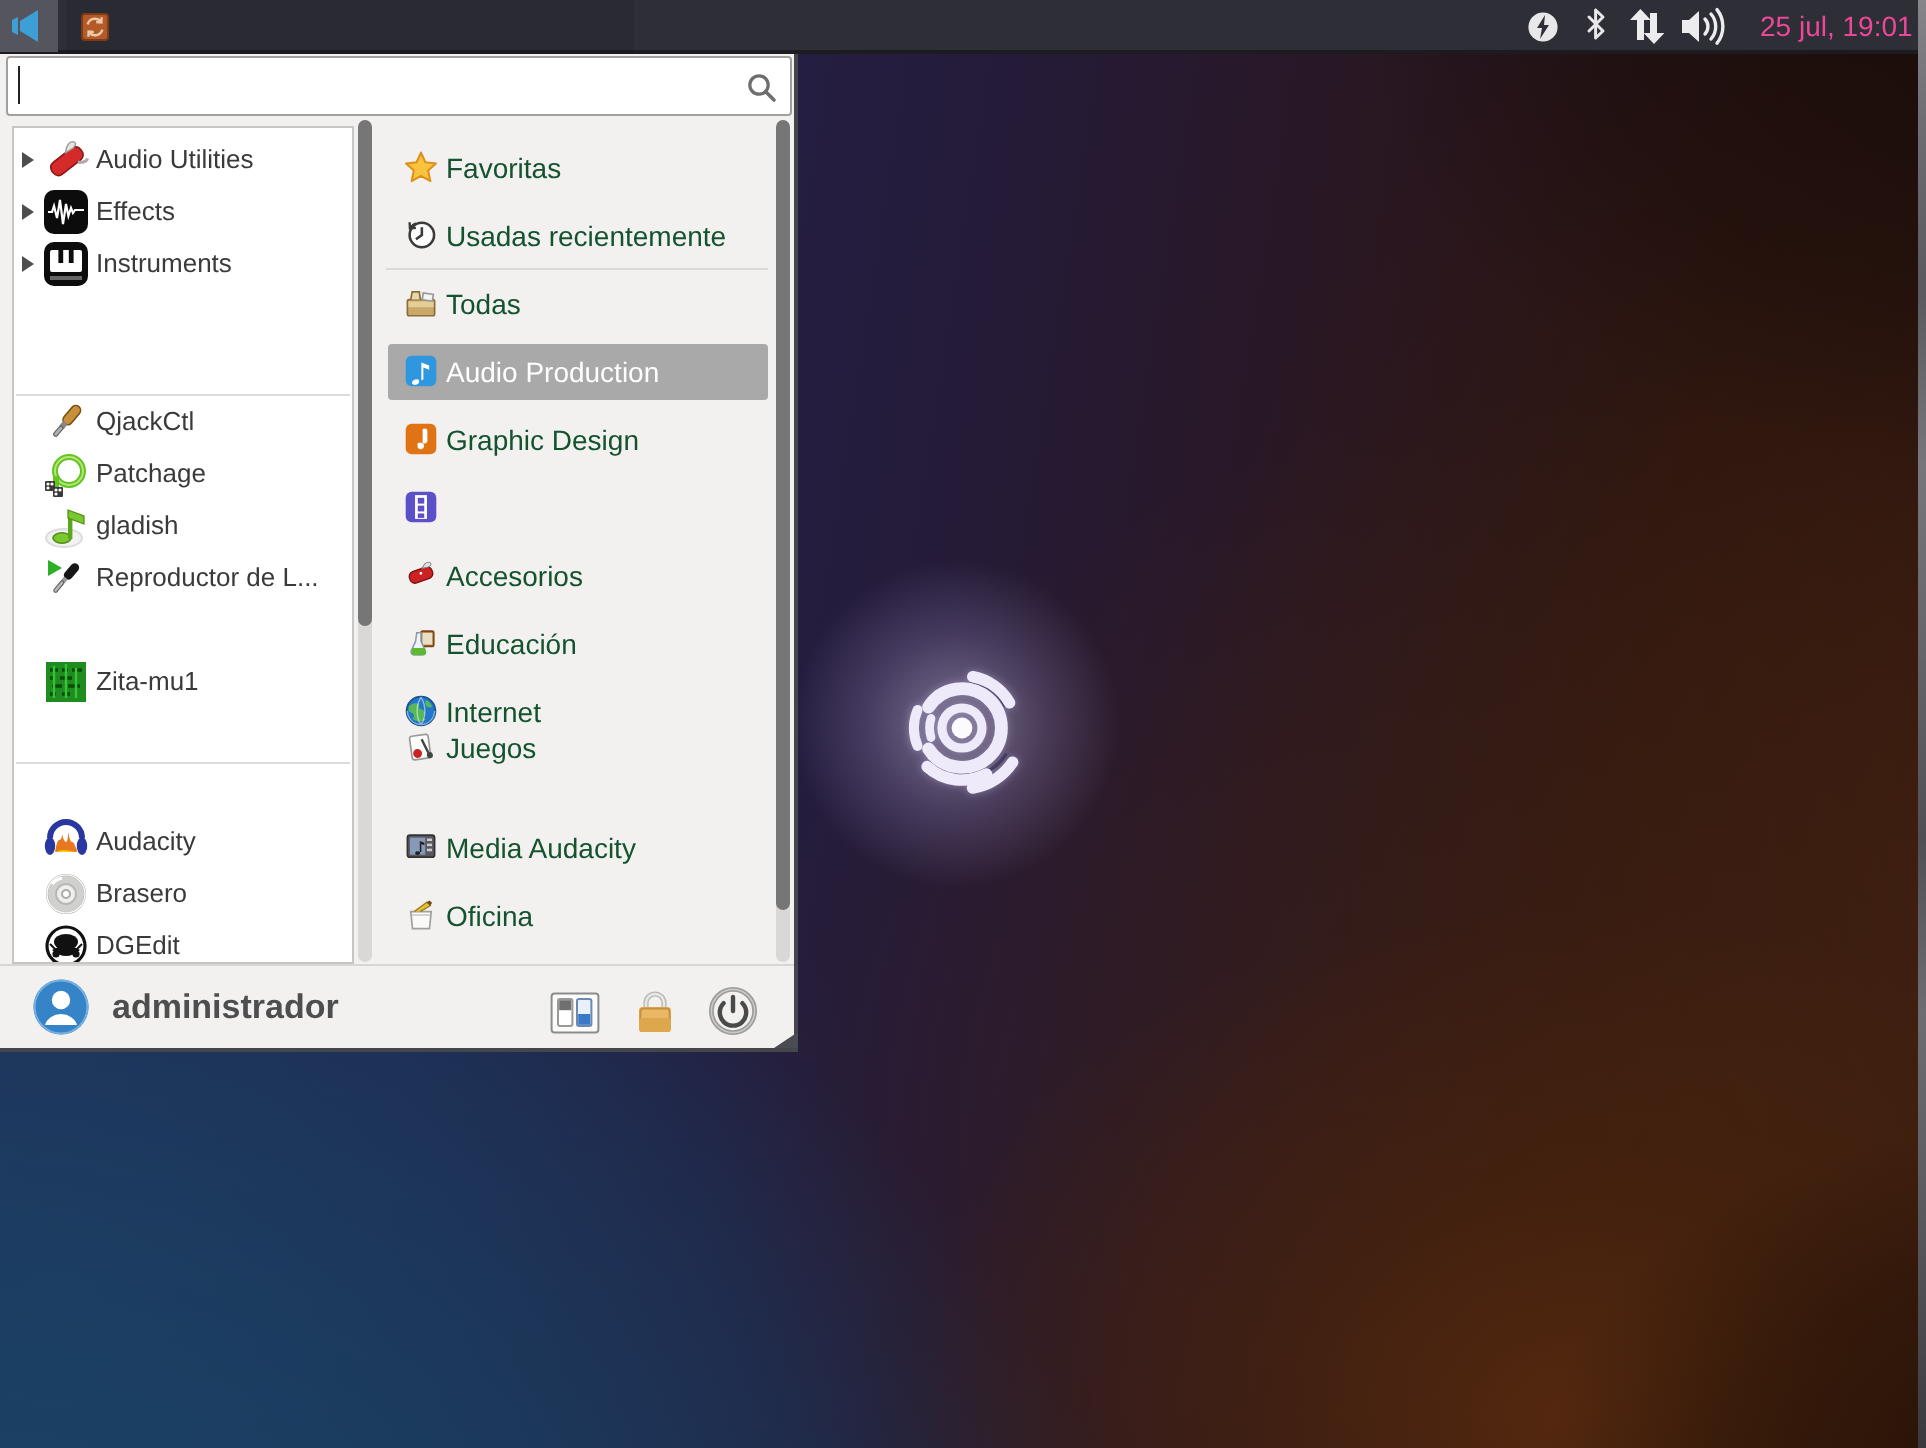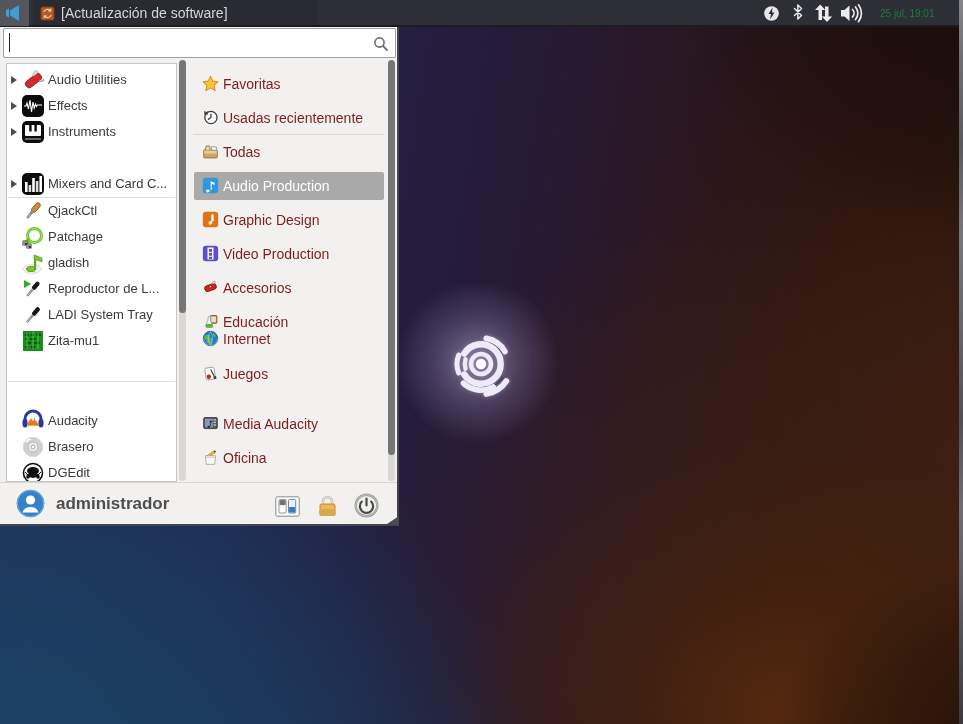--- a/index.html
+++ b/index.html
@@ -18,21 +18,21 @@
       radial-gradient(ellipse 860px 700px at -20px 880px, #1d4a74 0%, #1b3e60 30%, rgba(24,58,92,0) 70%),
       linear-gradient(99deg, #282657 0%, #232049 30%, #251b38 48%, #291723 64%, #24110e 82%, #1d0d0b 100%);
   }
   
   #rstrip{position:absolute;z-index:6;top:0;left:959px;width:4px;height:724px;background:linear-gradient(180deg,#86868a 0%,#6f6f73 8%,#5a5a5e 20%,#77777b 32%,#66666a 45%,#505054 58%,#6e6e72 70%,#5d5d61 82%,#4a4a4e 92%,#3a3a3e 100%);}
   
   #panel{position:absolute;top:0;left:0;width:963px;height:27px;background:linear-gradient(180deg,#2e2e36 0 25px,#1b1b20 25px 27px);box-sizing:border-box;}
   #wbtn{position:absolute;top:0;left:0;width:29px;height:26px;background:#55555e;}
   #wintitle{position:absolute;top:0;left:61px;height:26px;line-height:27px;
     color:#d6d6d6;font-size:14px;}
-  #clock{position:absolute;top:0;left:880px;height:26px;line-height:27px;color:#15803d;font-size:10px;}
+  #clock{position:absolute;top:0;left:880px;height:26px;line-height:27px;color:#ec4899;font-size:14px;}
   .pico{position:absolute;top:0;}
   
   #menu{position:absolute;top:27px;left:0;width:399px;height:499px;background:#f2f1f0;
     border-right:2px solid #45454c;border-bottom:2px solid #45454c;box-sizing:border-box;}
   #menu .inner{position:absolute;top:0;left:0;right:0;bottom:0;}
   #search{position:absolute;top:1px;left:3px;width:393px;height:30px;background:#fff;
     border:1px solid #a2a09e;border-radius:2px;box-sizing:border-box;}
   #search .caret{position:absolute;left:5px;top:4px;width:1.4px;height:19px;background:#222;}
   #search svg{position:absolute;right:6px;top:7px;}
   
@@ -43,21 +43,21 @@
   .arow .tx{position:absolute;left:41px;top:0;height:26px;line-height:26px;font-size:13px;color:#3a3a3a;white-space:nowrap;}
   .arow .ex{position:absolute;left:4px;top:9px;width:0;height:0;
     border-left:6px solid #4e4e4e;border-top:4px solid transparent;border-bottom:4px solid transparent;}
   .asep{position:absolute;left:1px;width:167px;height:1px;background:#dedcda;}
   
   #lsb{position:absolute;top:36px;left:179px;width:7px;height:418px;background:#d9d8d6;border-radius:4px;}
   #lsbthumb{position:absolute;top:33px;left:179px;width:7px;height:253px;background:#767676;border-radius:4px;}
   
   .crow{position:absolute;z-index:2;left:193px;width:191px;height:28px;}
   .crow .ic{position:absolute;left:9px;top:5px;width:17px;height:17px;}
-  .crow .tx{position:absolute;left:30px;top:0;height:28px;line-height:28px;font-size:14px;color:#7f1d1d;white-space:nowrap;}
+  .crow .tx{position:absolute;left:30px;top:0;height:28px;line-height:28px;font-size:14px;color:#14532d;white-space:nowrap;}
   #csel{position:absolute;z-index:0;left:194px;top:145px;width:190px;height:28px;background:#a9a9a9;border-radius:2px;}
   #csep{position:absolute;left:193px;top:107px;width:191px;height:1px;background:#dbdad8;}
   
   #rsb{position:absolute;top:36px;left:388px;width:7px;height:418px;background:#d9d8d6;border-radius:4px;}
   #rsbthumb{position:absolute;top:33px;left:388px;width:7px;height:395px;background:#767676;border-radius:4px;}
   
   #bbar{position:absolute;left:0;top:455px;width:397px;height:27px;}
   #bbar .sep{position:absolute;left:0;top:0;width:397px;height:1px;background:#d8d6d4;}
   #uname{position:absolute;left:56px;top:12px;font-size:17px;font-weight:bold;color:#4e4e4e;}
   .bico{position:absolute;top:0;}
@@ -104,21 +104,20 @@
   <div id="panel"></div>
   <div style="position:absolute;top:0;left:33px;width:284px;height:26px;background:rgba(0,0,0,0.07);"></div>
   <div id="wbtn"></div>
   <svg class="pico" style="left:4px" width="18" height="26" viewBox="0 0 18 26">
     <path d="M 15 5 L 15 21 L 6 15.5 L 6 10.5 Z M 2 10 L 5 8.5 L 5 17.5 L 2 16 Z" fill="#3d9fd6"></path>
   </svg>
   <svg class="pico" style="left:40px" width="15" height="26" viewBox="0 0 15 26">
     <rect x="1" y="7" width="13" height="13" rx="1.5" fill="#b35a28" stroke="#7e3c16"></rect>
     <path d="M 3.8 12.2 a 3.9 3.9 0 0 1 6.6 -1.6 M 10.8 8.6 l -0.1 2.6 l -2.6 -0.2 M 11.2 14.8 a 3.9 3.9 0 0 1 -6.6 1.6 M 4.2 18.4 l 0.1 -2.6 l 2.6 0.2" stroke="#ecc9a8" stroke-width="1.2" fill="none"></path>
   </svg>
-  <div id="wintitle">[Actualización de software]</div>
 
   <svg class="pico" style="left:763px" width="17" height="26" viewBox="0 0 17 26">
     <circle cx="8.5" cy="13.5" r="7.3" fill="#e8e8ea"></circle>
     <path d="M 9.5 7.5 L 5.5 14 L 8 14 L 7 19.5 L 11.5 12.5 L 9 12.5 Z" fill="#2e2e36"></path>
   </svg>
 
   <svg class="pico" style="left:792px" width="12" height="26" viewBox="0 0 12 26">
     <path d="M 5.8 5 L 9.5 8.5 L 2.5 15.5 M 2.5 8.5 L 9.5 15.5 L 5.8 19 L 5.8 5" stroke="#e8e8ea" stroke-width="1.5" fill="none" stroke-linejoin="round" stroke-linecap="round"></path>
   </svg>
 
@@ -166,32 +165,20 @@
             <div class="ex"></div>
             <svg class="ic" viewBox="0 0 24 24">
               <rect x="1" y="1" width="22" height="22" rx="5" fill="#0c0c0c"></rect>
               <rect x="4" y="5" width="16" height="11" rx="1" fill="#fff"></rect>
               <rect x="8.2" y="5" width="2.4" height="6.5" fill="#0c0c0c"></rect>
               <rect x="13.4" y="5" width="2.4" height="6.5" fill="#0c0c0c"></rect>
               <rect x="4" y="18" width="16" height="2" fill="#666"></rect>
             </svg>
             <div class="tx">Instruments</div>
           </div>
-        <div class="arow" style="top:107px">
-            <div class="ex"></div>
-            <svg class="ic" viewBox="0 0 24 24">
-              <rect x="1" y="1" width="22" height="22" rx="5" fill="#0c0c0c"></rect>
-              <rect x="4" y="10" width="2.6" height="10" fill="#fff"></rect>
-              <rect x="7.6" y="13" width="2.6" height="7" fill="#ddd"></rect>
-              <rect x="11.2" y="6" width="2.6" height="14" fill="#fff"></rect>
-              <rect x="14.8" y="9" width="2.6" height="11" fill="#ddd"></rect>
-              <rect x="18.4" y="4" width="2.6" height="16" fill="#fff"></rect>
-            </svg>
-            <div class="tx">Mixers and Card C...</div>
-          </div>
         <div class="asep" style="top:133px"></div>
         <div class="arow" style="top:134px">
             <svg class="ic" viewBox="0 0 24 24">
               <g transform="rotate(40 12 12)">
                 <rect x="9.6" y="2" width="4.8" height="11" rx="2.4" fill="#c8903c" stroke="#7a5010" stroke-width="0.8"></rect>
                 <rect x="10.6" y="12.5" width="2.8" height="3" fill="#888"></rect>
                 <rect x="11" y="15" width="2" height="6" rx="1" fill="#b0b0b4" stroke="#666" stroke-width="0.6"></rect>
               </g>
             </svg>
             <div class="tx">QjackCtl</div>
@@ -225,30 +212,20 @@
           </div>
         <div class="arow" style="top:186px">
             <svg class="ic" viewBox="0 0 24 24">
               <ellipse cx="11" cy="18" rx="9" ry="4.5" fill="#f2f2f2" stroke="#ddd"></ellipse>
               <ellipse cx="10" cy="18" rx="4.5" ry="2.6" fill="#7ac82e" stroke="#4e8c14" stroke-width="0.8"></ellipse>
               <rect x="13" y="5" width="2.2" height="13.5" fill="#5aa61e"></rect>
               <path d="M 13 4 l 8 3 l 0 4 l -8 -3 Z" fill="#7ac82e" stroke="#4e8c14" stroke-width="0.6"></path>
             </svg>
             <div class="tx">gladish</div>
           </div>
-        <div class="arow" style="top:238px">
-            <svg class="ic" viewBox="0 0 24 24">
-              <g transform="rotate(40 12 12)">
-                <rect x="9.8" y="2.5" width="4.4" height="10" rx="2.2" fill="#161616"></rect>
-                <rect x="10.8" y="12" width="2.4" height="2.6" fill="#999"></rect>
-                <rect x="11.1" y="14.2" width="1.8" height="7.2" rx="0.9" fill="#b8b8bc" stroke="#555" stroke-width="0.5"></rect>
-              </g>
-            </svg>
-            <div class="tx">LADI System Tray</div>
-          </div>
         <div class="arow" style="top:264px">
             <svg class="ic" viewBox="0 0 24 24">
               <rect x="2" y="2" width="20" height="20" fill="#1f8c1f"></rect>
               <path d="M 4 6 l 4 0 m 2 0 l 3 0 m 2 0 l 5 0 M 4 10 l 2 0 m 3 0 l 6 0 M 5 14 l 5 0 m 3 0 l 6 0 M 4 18 l 3 0 m 3 0 l 4 0" stroke="#0c4a0c" stroke-width="1.8"></path>
               <path d="M 6 4 l 0 16 M 12 3 l 0 17 M 17 5 l 0 15" stroke="#35c435" stroke-width="1.2"></path>
             </svg>
             <div class="tx">Zita-mu1</div>
           </div>
         <div class="asep" style="top:317px"></div>
         <div class="arow" style="top:344px">
@@ -325,42 +302,41 @@
             <div class="tx">Graphic Design</div>
           </div>
         <div class="crow" style="top:213px">
             <svg class="ic" viewBox="0 0 20 20">
               <rect x="1" y="1" width="18" height="18" rx="3.5" fill="#5c50c8"></rect>
               <rect x="6.5" y="3" width="7" height="14" fill="#fff"></rect>
               <rect x="8.1" y="4.6" width="3.8" height="3.4" fill="#5c50c8"></rect>
               <rect x="8.1" y="9.2" width="3.8" height="3.4" fill="#5c50c8"></rect>
               <rect x="8.1" y="13.8" width="3.8" height="2.6" fill="#5c50c8"></rect>
             </svg>
-            <div class="tx">Video Production</div>
           </div>
         <div class="crow" style="top:247px">
             <svg class="ic" viewBox="0 0 20 20">
               <g transform="rotate(-20 10 10)">
                 <rect x="3" y="6.5" width="14" height="7" rx="3" fill="#cc2222" stroke="#7a1010" stroke-width="0.8"></rect>
                 <path d="M 12 6.5 q 3.5 -3.5 5.5 -1.5 q 1 1.8 -2 2 Z" fill="#e8e4e0" stroke="#888" stroke-width="0.6"></path>
                 <path d="M 9.5 9 l 1.6 0 m -0.8 -0.8 l 0 1.6" stroke="#fff" stroke-width="0.9"></path>
               </g>
             </svg>
             <div class="tx">Accesorios</div>
           </div>
         <div class="crow" style="top:281px">
             <svg class="ic" viewBox="0 0 20 20">
               <rect x="10" y="3" width="7.5" height="9" rx="1" fill="#b5702e" stroke="#7a4814"></rect>
               <rect x="10.8" y="4" width="5.9" height="7" fill="#e8dfc8"></rect>
               <path d="M 7.5 4 l 2.5 0 l 0 5 l 2.5 5.5 a 1.8 1.8 0 0 1 -1.6 2.5 l -5 0 a 1.8 1.8 0 0 1 -1.6 -2.5 L 6.8 9 Z" fill="#eef4f8" stroke="#8a9aa8" stroke-width="0.9"></path>
               <path d="M 5 13 l 7 0 l 1 2.5 a 1.2 1.2 0 0 1 -1.1 1.5 l -6.3 0 a 1.2 1.2 0 0 1 -1.1 -1.5 Z" fill="#5cb82e"></path>
             </svg>
             <div class="tx">Educación</div>
           </div>
-        <div class="crow" style="top:298px">
+        <div class="crow" style="top:315px">
             <svg class="ic" viewBox="0 0 20 20">
               <circle cx="10" cy="10" r="8.5" fill="#2277cc" stroke="#18558e"></circle>
               <path d="M 3 7 q 3 -2.5 6 -1 q -1 2 1 3 q 3 0.5 2 3 q -1.5 2.5 1 3 q -4 2.5 -8 -0.5 q 2 -2 -0.5 -3.5 q -2.5 -0.5 -1.5 -4 Z" fill="#58b858"></path>
               <path d="M 13 3.5 q 3 1.5 3.5 4 q -2 1 -3.5 -0.5 q -1 -2 0 -3.5 Z" fill="#58b858"></path>
               <path d="M 2 10 a 8 8 0 0 0 16 0 M 10 1.8 a 12 14 0 0 0 0 16.4 M 10 1.8 a 12 14 0 0 1 0 16.4" stroke="rgba(255,255,255,0.5)" stroke-width="0.8" fill="none"></path>
             </svg>
             <div class="tx">Internet</div>
           </div>
         <div class="crow" style="top:333px">
             <svg class="ic" viewBox="0 0 20 20">

